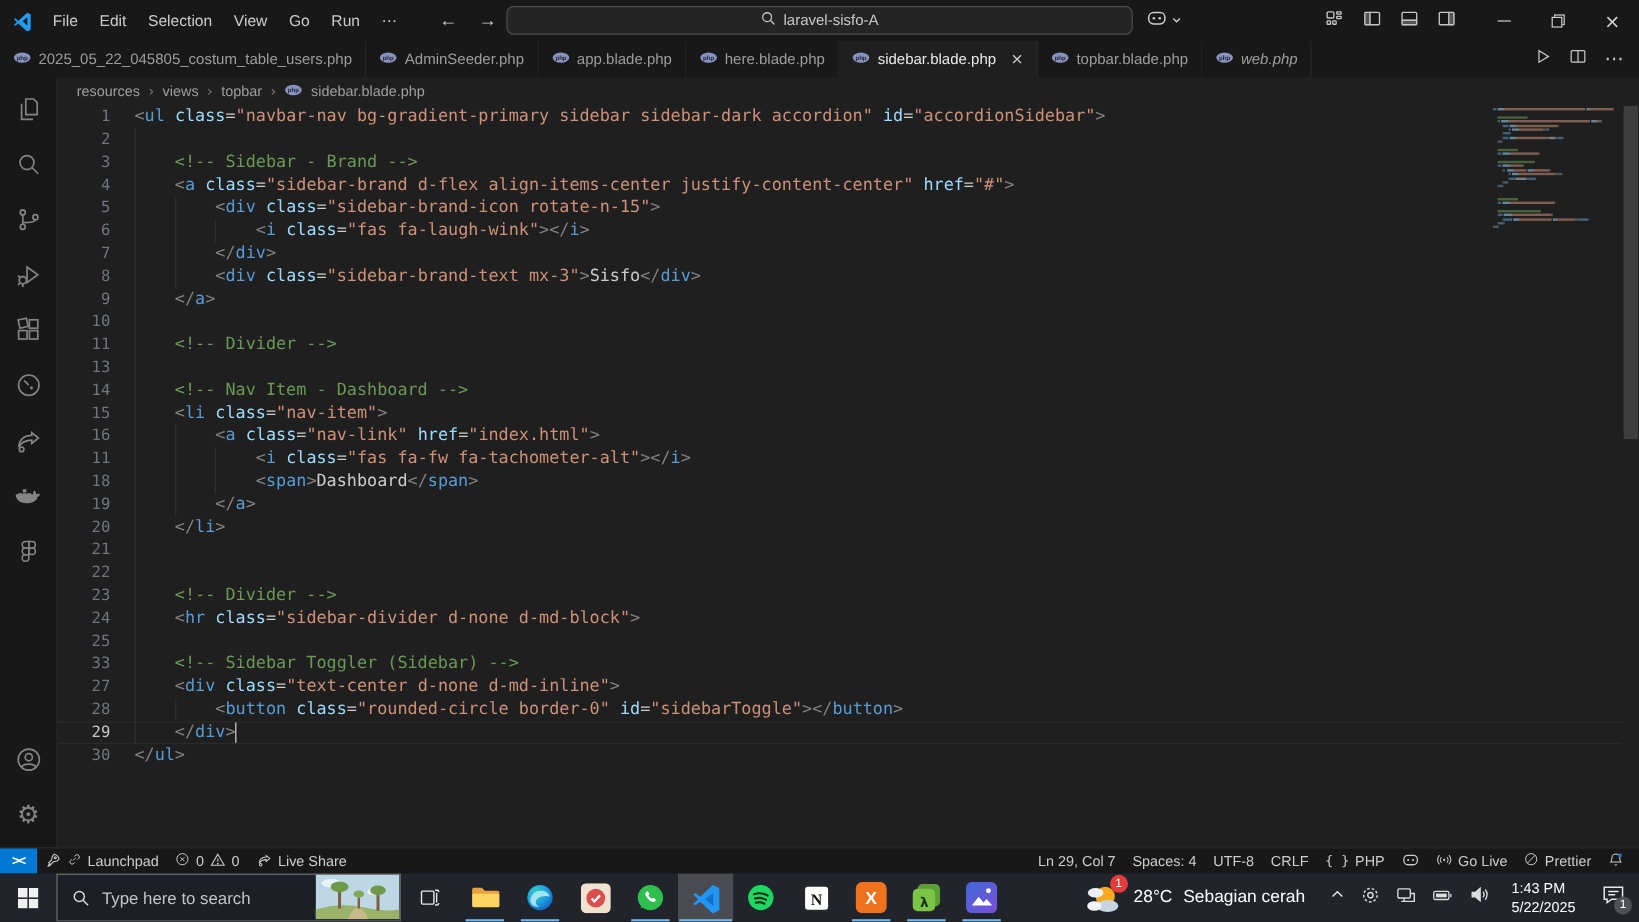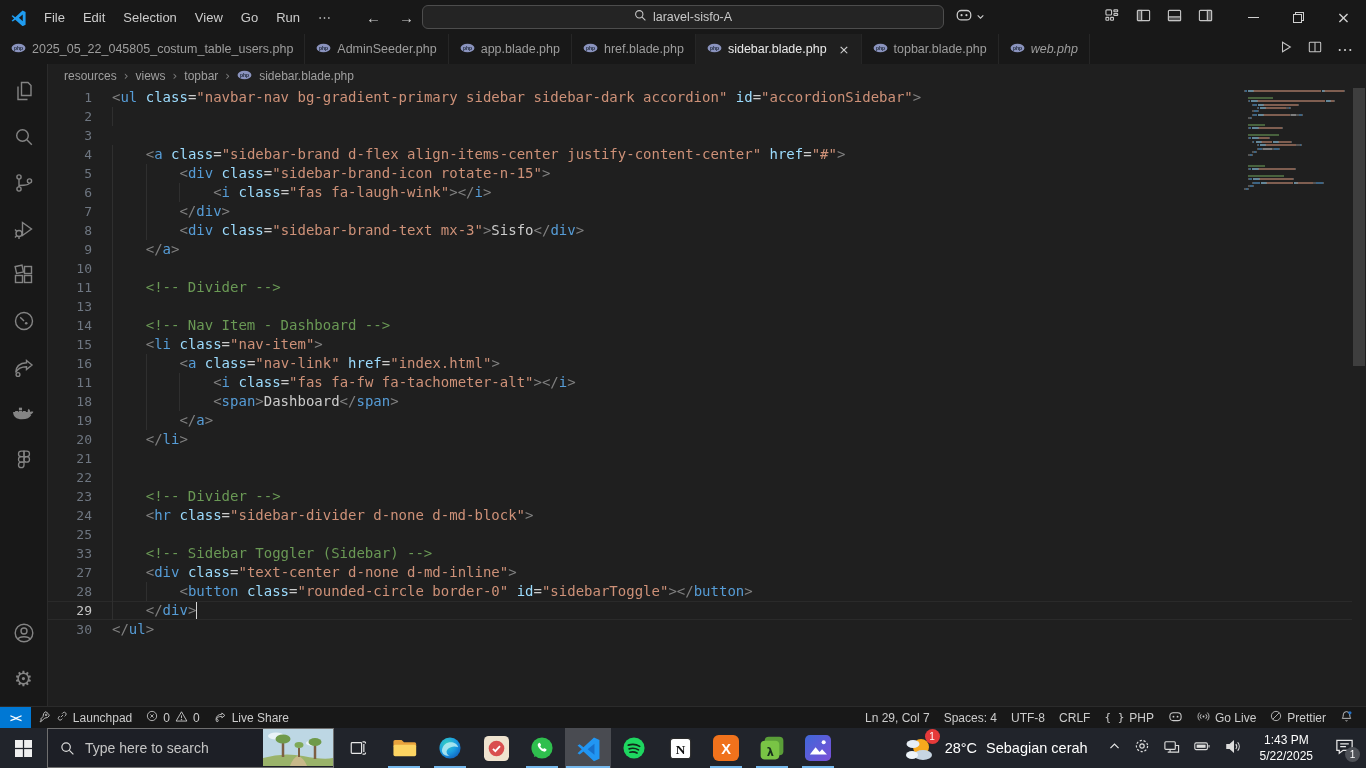--- a/index.html
+++ b/index.html
@@ -86,21 +86,21 @@
   .tk-app { width:46px; height:40px; display:flex; align-items:center; justify-content:center; position:relative; }
   .tk-app.running::after { content:""; position:absolute; bottom:0; left:7px; right:7px; height:2px; background:#76b9ed; }
   .tk-app.activeapp { background:rgba(255,255,255,.18); }
   .tk-app.activeapp::after { left:1px; right:1px; }
   .tray { margin-left:auto; display:flex; align-items:center; height:100%; }
   .weather { display:flex; align-items:center; gap:9px; padding:0 10px; color:#fff; font-size:14.5px; }
   .wicon { position:relative; width:32px; height:32px; }
   .wbadge { position:absolute; top:-3px; right:-4px; background:#e63a3a; color:#fff; font-size:10px;
     width:15px; height:15px; border-radius:50%; display:flex; align-items:center; justify-content:center; }
   .tray-icons { display:flex; align-items:center; gap:13px; padding:0 10px; }
-  .clock { text-align:center; color:#fff; font-size:12px; line-height:1.35; padding:0 9px; }
+  .clock { color:#fff; font-size:12px; line-height:1.35; padding:0 9px; }
   .notif { width:44px; height:40px; display:flex; align-items:center; justify-content:center; position:relative; }
   .nbadge { position:absolute; bottom:6px; right:6px; background:#4e5157; color:#fff; font-size:10px;
     width:15px; height:15px; border-radius:50%; display:flex; align-items:center; justify-content:center; }
 </style>
 </head>
 <body>
 
 <div class="window">
 
   <div class="titlebar">
@@ -206,21 +206,21 @@
               <ellipse cx="8" cy="5" rx="7.4" ry="4.6" fill="#8a93be"></ellipse>
               <text x="8" y="7.2" text-anchor="middle" font-size="5.4" font-weight="bold" fill="#1b2334" font-family="Liberation Sans,sans-serif">php</text>
             </svg></span>
           <span class="lbl">app.blade.php</span>
         </div>
         <div class="tab">
           <span><svg width="15" height="10" viewBox="0 0 16 10">
               <ellipse cx="8" cy="5" rx="7.4" ry="4.6" fill="#8a93be"></ellipse>
               <text x="8" y="7.2" text-anchor="middle" font-size="5.4" font-weight="bold" fill="#1b2334" font-family="Liberation Sans,sans-serif">php</text>
             </svg></span>
-          <span class="lbl">href.blade.php</span>
+          <span class="lbl">here.blade.php</span>
         </div>
         <div class="tab active">
           <span><svg width="15" height="10" viewBox="0 0 16 10">
               <ellipse cx="8" cy="5" rx="7.4" ry="4.6" fill="#8a93be"></ellipse>
               <text x="8" y="7.2" text-anchor="middle" font-size="5.4" font-weight="bold" fill="#1b2334" font-family="Liberation Sans,sans-serif">php</text>
             </svg></span>
           <span class="lbl">sidebar.blade.php</span>
           <span class="close">×</span>
         </div>
         <div class="tab">
@@ -349,20 +349,21 @@
             <div class="line">
               <span class="num">1</span>
               <span class="txt"><span style="color:#808080">&lt;</span><span style="color:#569cd6">ul</span><span style="color:#cccccc"> </span><span style="color:#9cdcfe">class</span><span style="color:#cccccc">=</span><span style="color:#ce9178">"navbar-nav bg-gradient-primary sidebar sidebar-dark accordion"</span><span style="color:#cccccc"> </span><span style="color:#9cdcfe">id</span><span style="color:#cccccc">=</span><span style="color:#ce9178">"accordionSidebar"</span><span style="color:#808080">&gt;</span></span>
             </div>
             <div class="line">
               <span class="num">2</span>
               <span class="txt"><i class="guide" style="left:0ch"></i></span>
             </div>
             <div class="line">
               <span class="num">3</span>
+              <span class="txt"><i class="guide" style="left:0ch"></i><span style="color:#cccccc">    </span><span style="color:#6a9955">&lt;!-- Sidebar - Brand --&gt;</span></span>
             </div>
             <div class="line">
               <span class="num">4</span>
               <span class="txt"><i class="guide" style="left:0ch"></i><span style="color:#cccccc">    </span><span style="color:#808080">&lt;</span><span style="color:#569cd6">a</span><span style="color:#cccccc"> </span><span style="color:#9cdcfe">class</span><span style="color:#cccccc">=</span><span style="color:#ce9178">"sidebar-brand d-flex align-items-center justify-content-center"</span><span style="color:#cccccc"> </span><span style="color:#9cdcfe">href</span><span style="color:#cccccc">=</span><span style="color:#ce9178">"#"</span><span style="color:#808080">&gt;</span></span>
             </div>
             <div class="line">
               <span class="num">5</span>
               <span class="txt"><i class="guide" style="left:0ch"></i><i class="guide" style="left:4ch"></i><span style="color:#cccccc">        </span><span style="color:#808080">&lt;</span><span style="color:#569cd6">div</span><span style="color:#cccccc"> </span><span style="color:#9cdcfe">class</span><span style="color:#cccccc">=</span><span style="color:#ce9178">"sidebar-brand-icon rotate-n-15"</span><span style="color:#808080">&gt;</span></span>
             </div>
             <div class="line">

